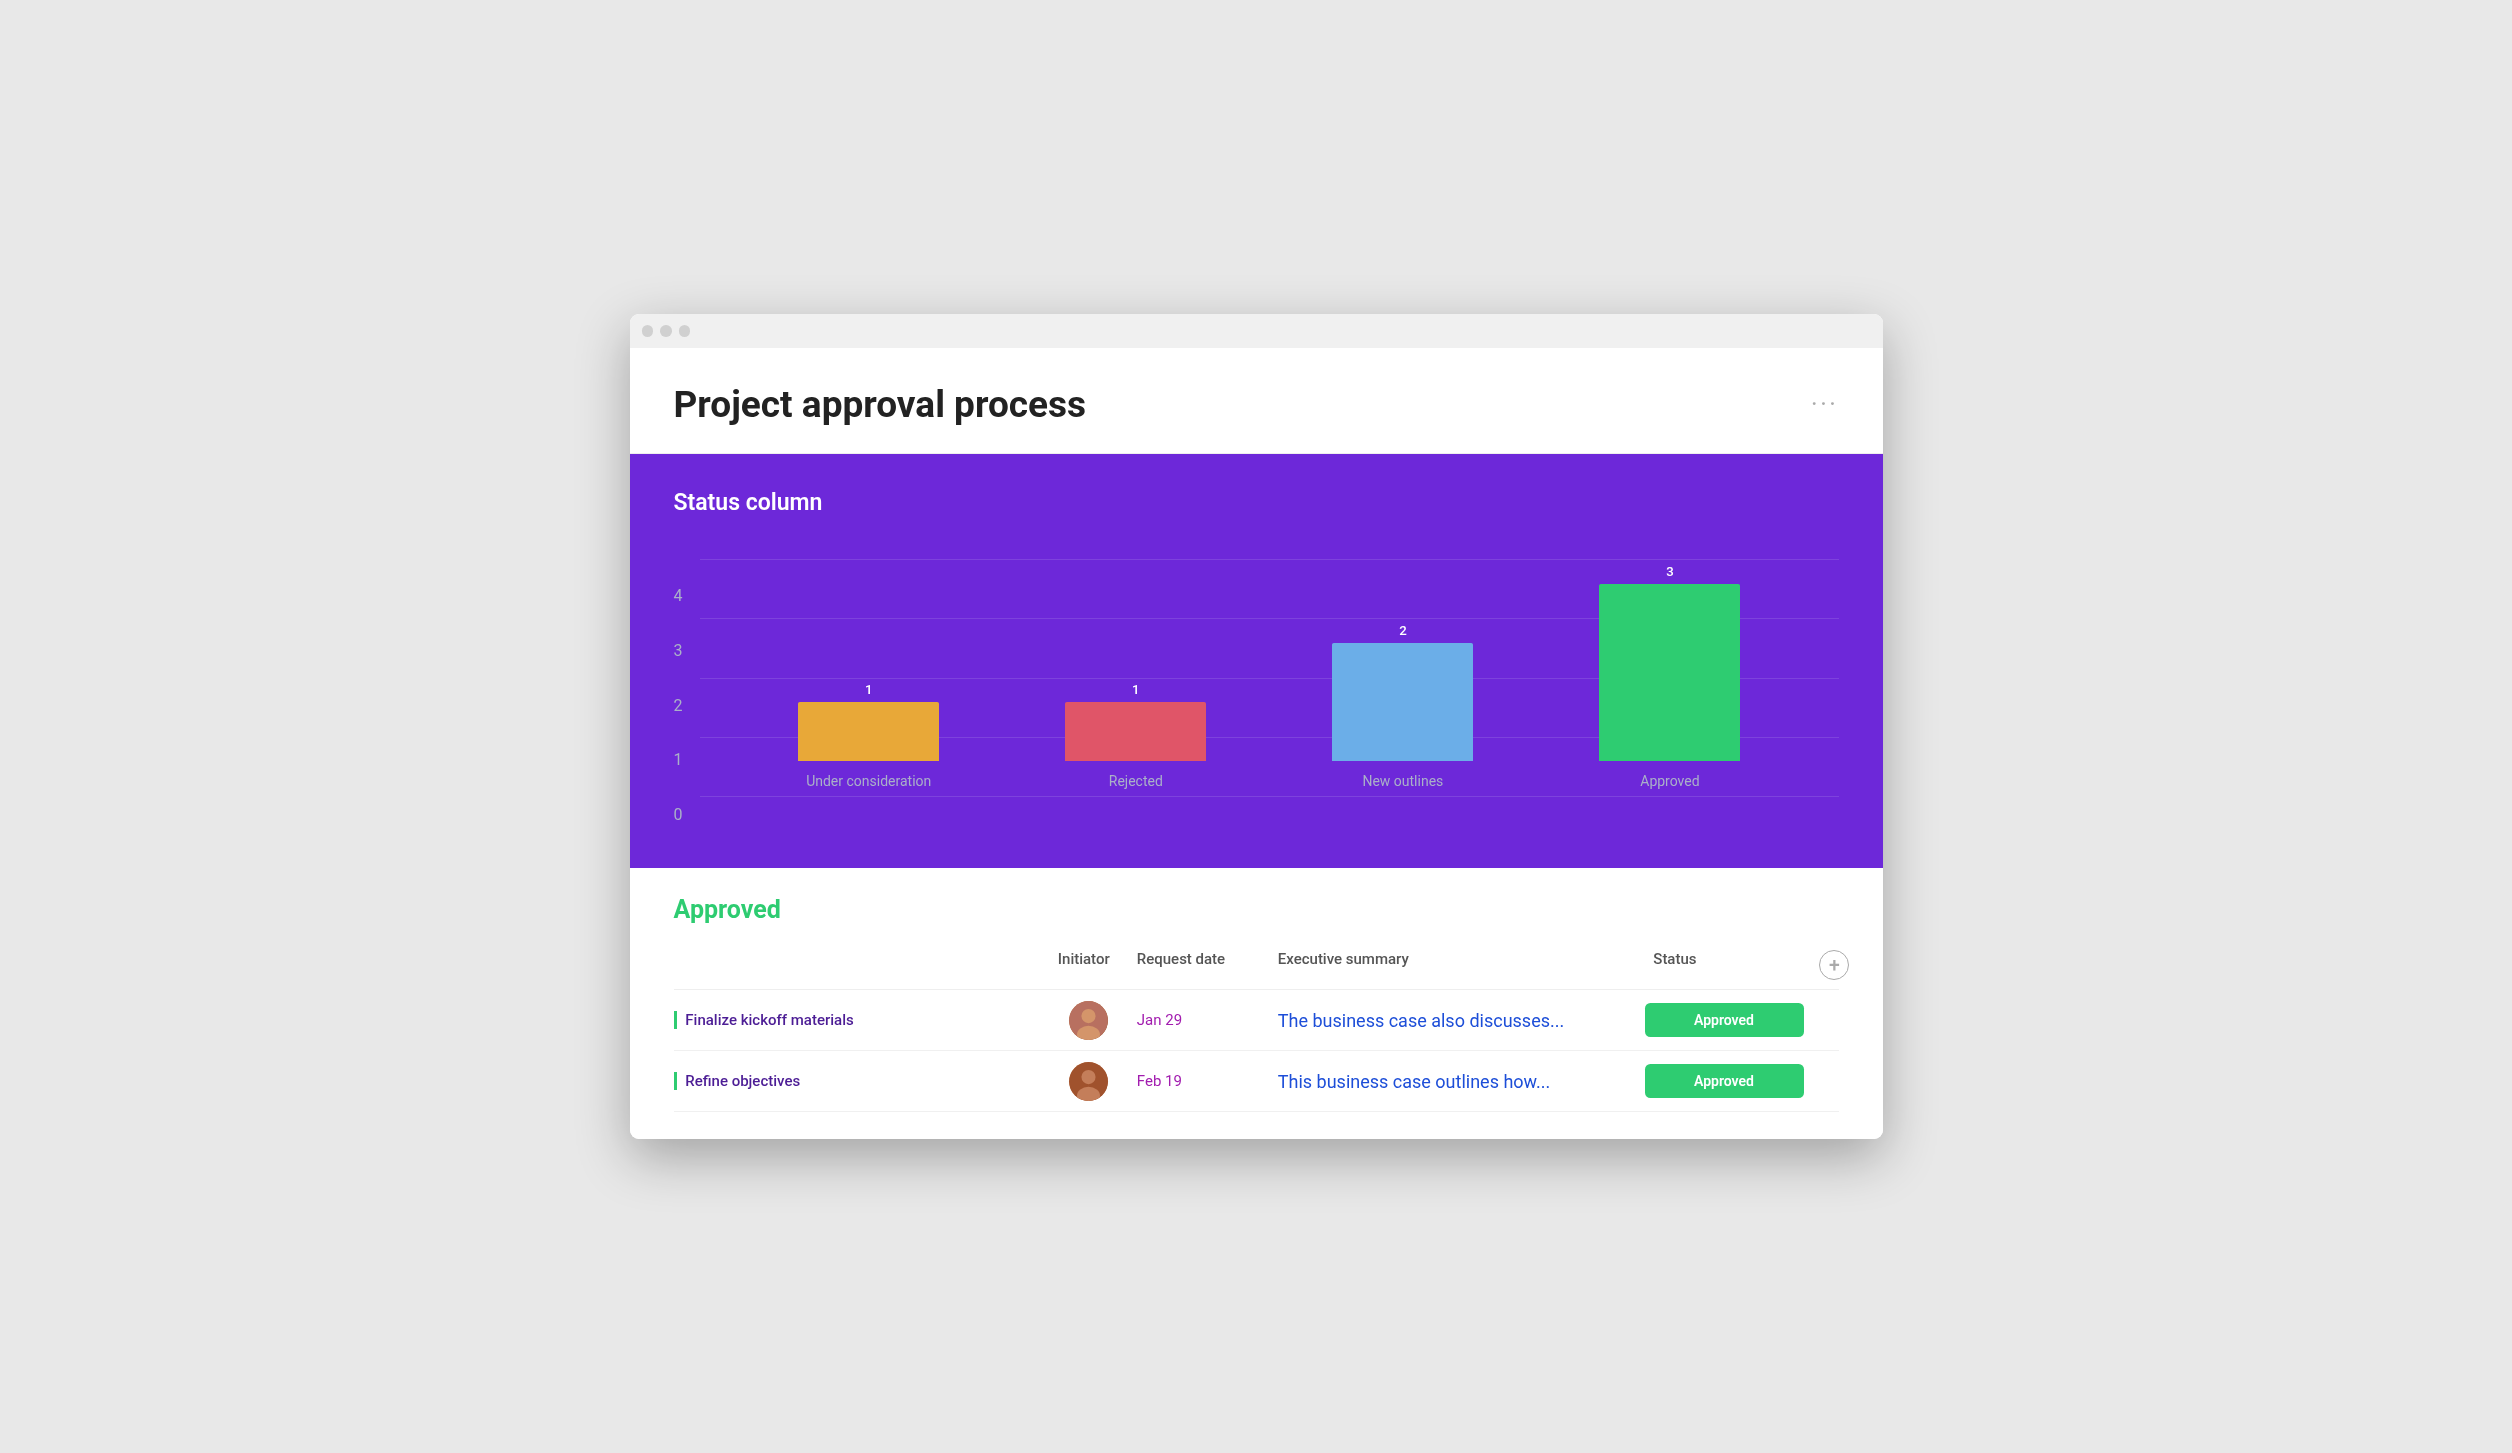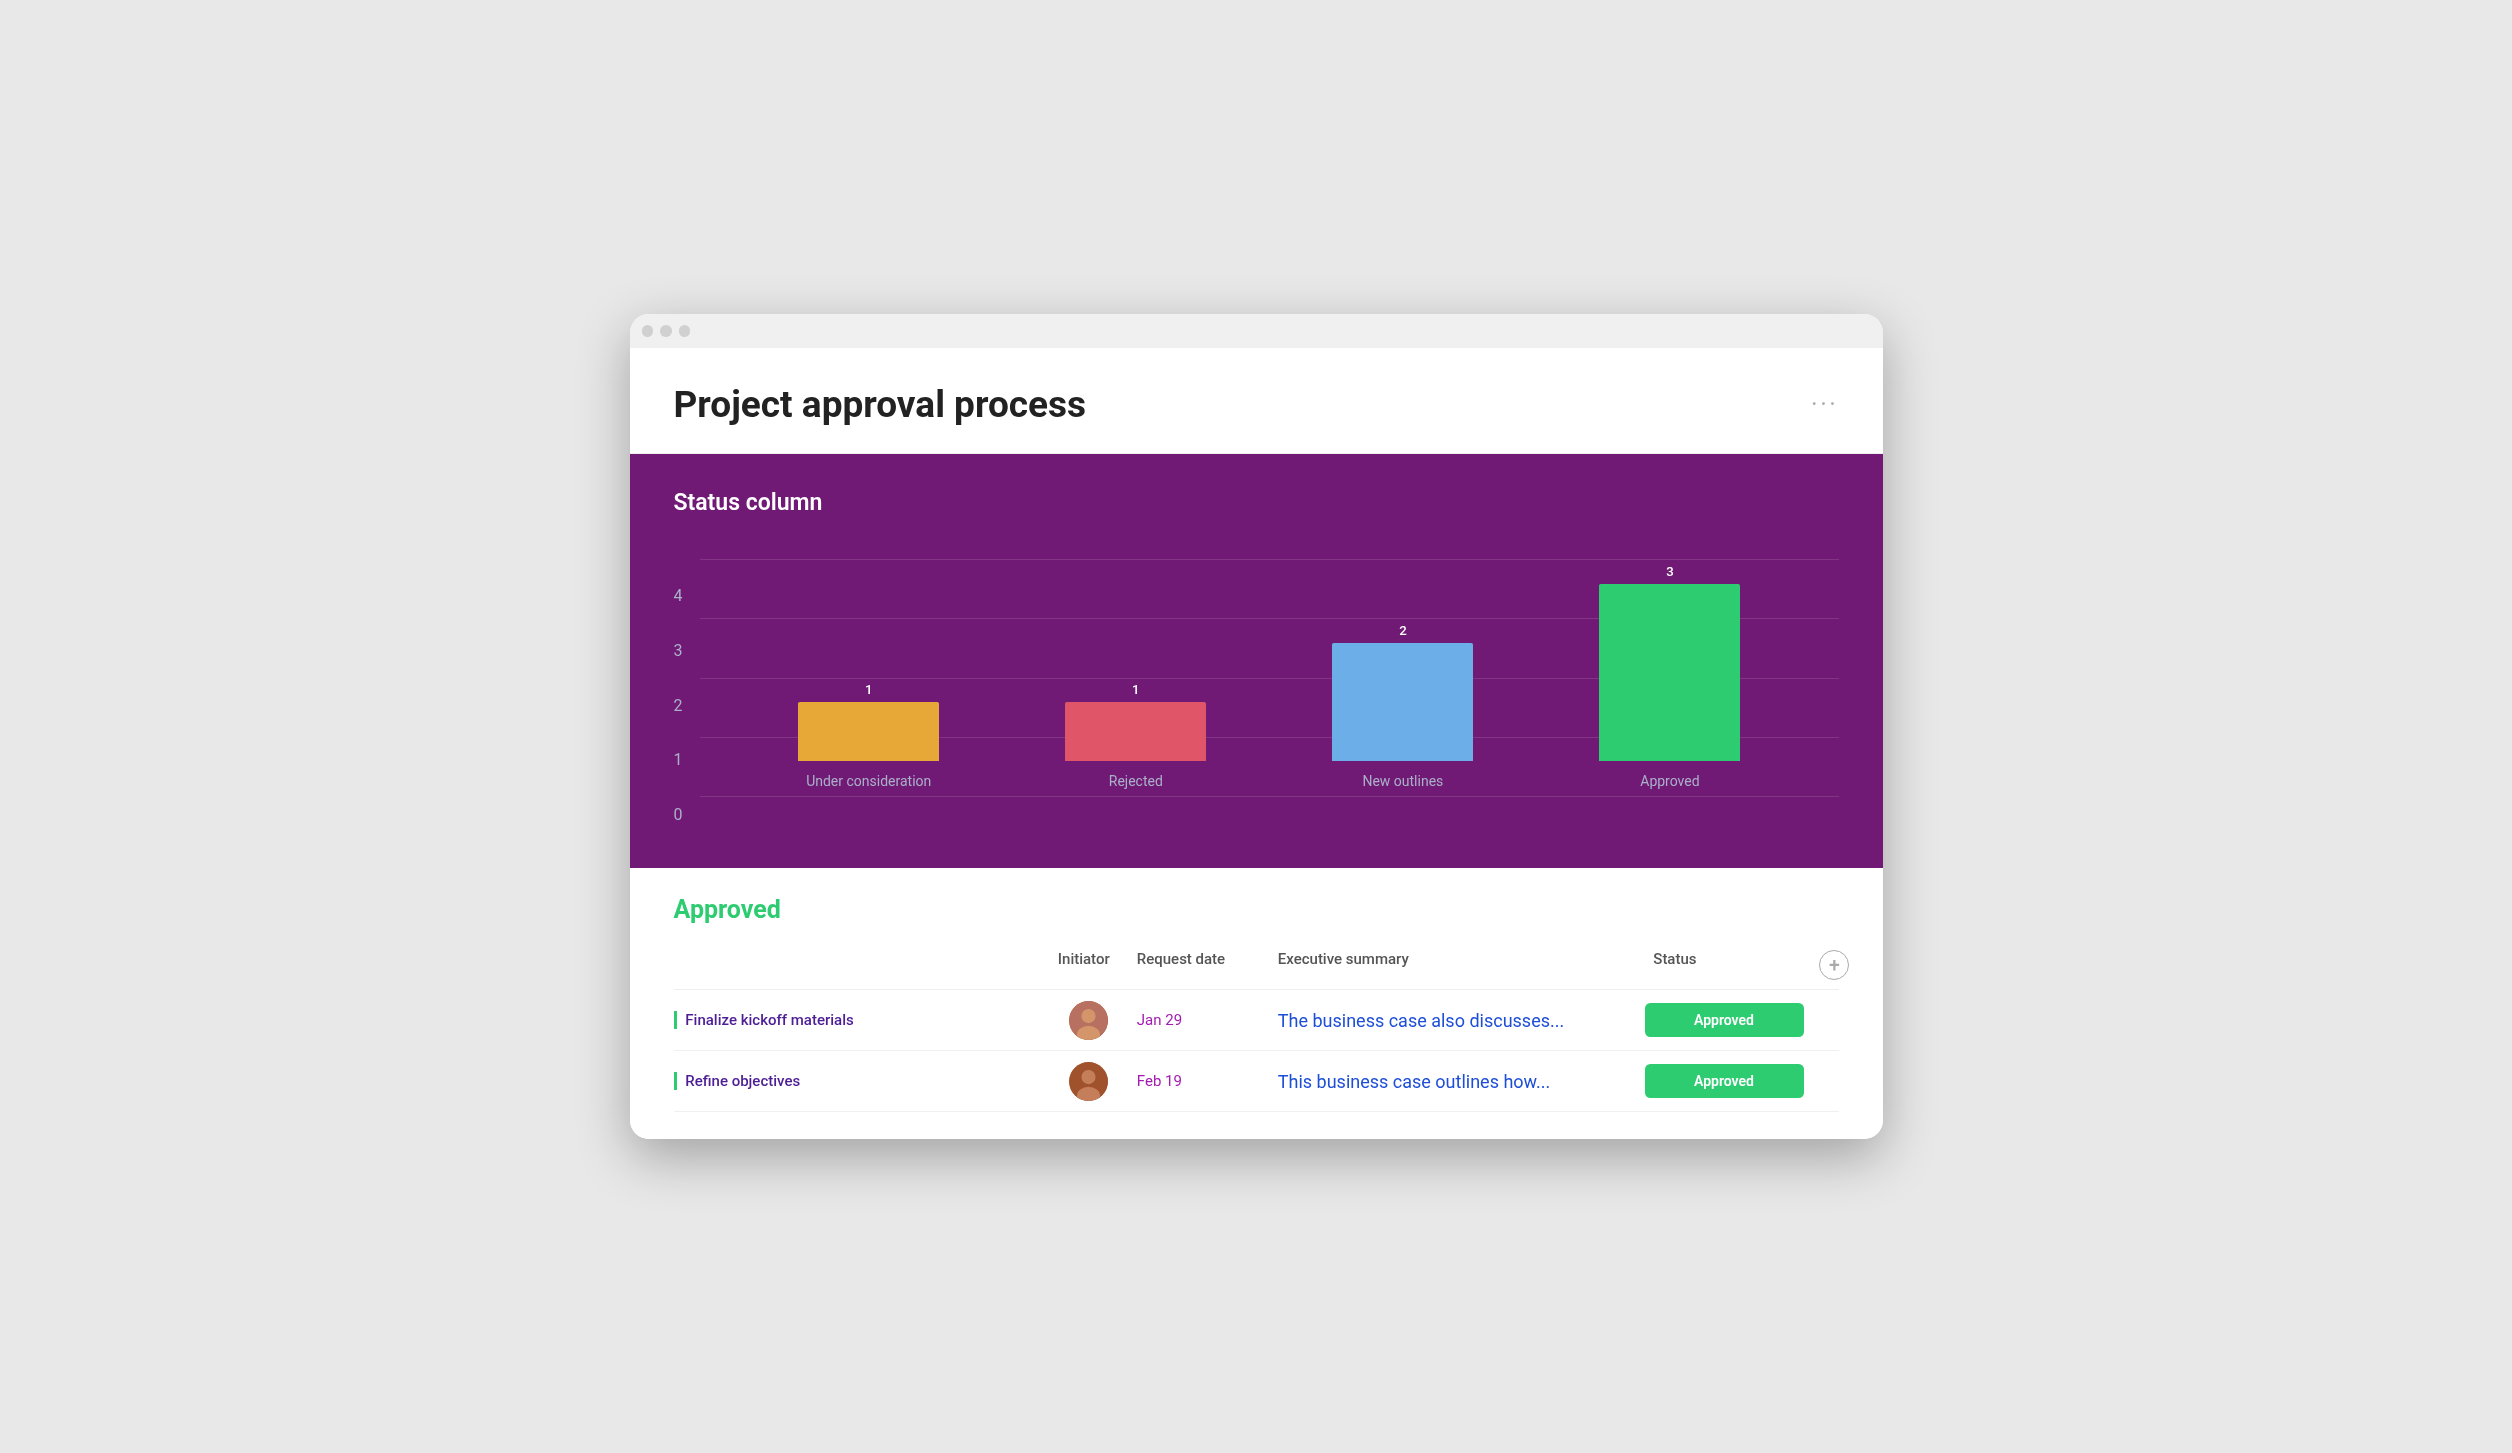--- a/index.html
+++ b/index.html
@@ -8,21 +8,21 @@
       background: #e8e8e8;
       display: flex;
       justify-content: center;
       align-items: center;
       min-height: 100vh;
       padding: 17.7px;
     }
     .window {
       width: 1253px;
       background: #fff;
-      border-radius: 19px;
+      border-radius: 9px;
       overflow: hidden;
       box-shadow: 0 17.7px 53px rgba(0,0,0,0.3);
     }
     .titlebar {
       background: #f0f0f0;
       height: 34px;
       display: flex;
       align-items: center;
       padding: 0 12.4px;
       gap: 7px;
@@ -46,21 +46,21 @@
       font-weight: 700;
       color: #222;
     }
     .more-btn {
       font-size: 25px;
       color: #aaa;
       cursor: pointer;
       letter-spacing: 2.6px;
     }
     .chart-section {
-      background: #701a75;
+      background: #6d28d9;
       padding: 35px 44px 44px;
     }
     .chart-title {
       color: #fff;
       font-size: 23px;
       font-weight: 600;
       margin-bottom: 26.5px;
     }
     .chart-area {
       position: relative;

